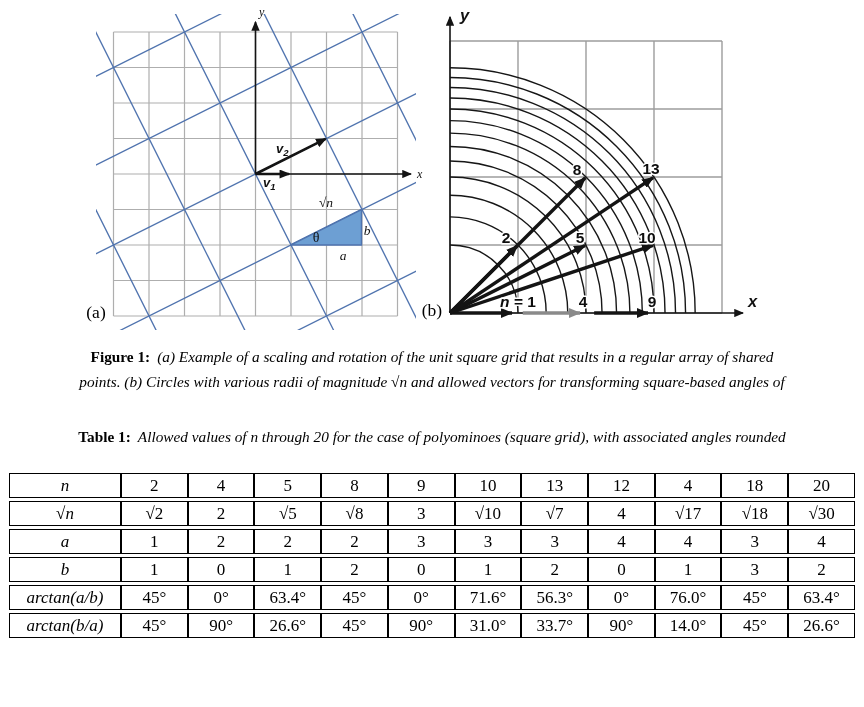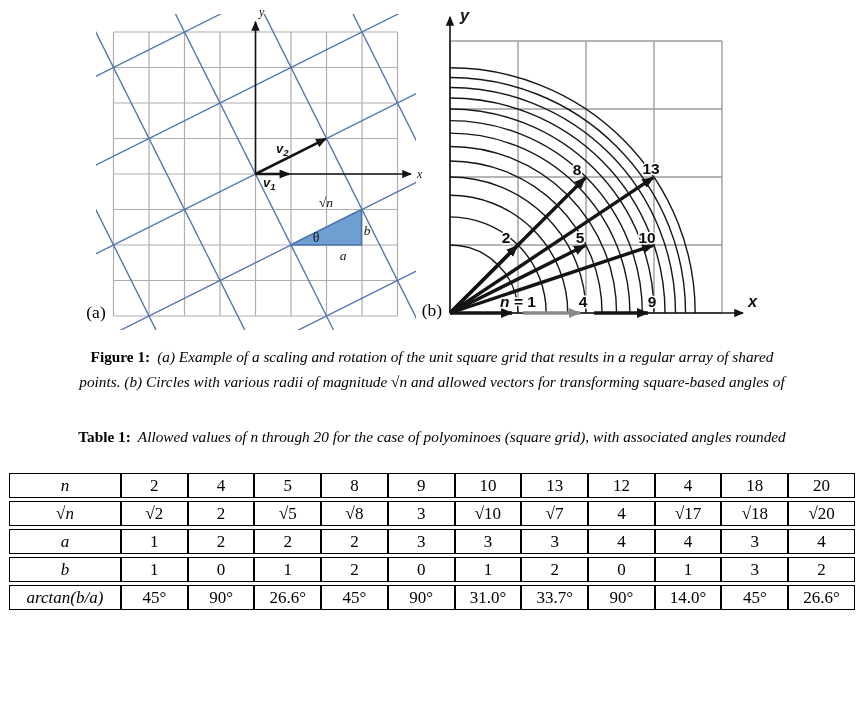--- a/index.html
+++ b/index.html
@@ -222,21 +222,21 @@
           <td>√2</td>
           <td>2</td>
           <td>√5</td>
           <td>√8</td>
           <td>3</td>
           <td>√10</td>
           <td>√7</td>
           <td>4</td>
           <td>√17</td>
           <td>√18</td>
-          <td>√20</td>
+          <td>√30</td>
         </tr>
         <tr>
           <th scope="row">a</th>
           <td>1</td>
           <td>2</td>
           <td>2</td>
           <td>2</td>
           <td>3</td>
           <td>3</td>
           <td>3</td>
@@ -251,20 +251,34 @@
           <td>0</td>
           <td>1</td>
           <td>2</td>
           <td>0</td>
           <td>1</td>
           <td>2</td>
           <td>0</td>
           <td>1</td>
           <td>3</td>
           <td>2</td>
+        </tr>
+        <tr>
+          <th scope="row">arctan(a/b)</th>
+          <td>45°</td>
+          <td>0°</td>
+          <td>63.4°</td>
+          <td>45°</td>
+          <td>0°</td>
+          <td>71.6°</td>
+          <td>56.3°</td>
+          <td>0°</td>
+          <td>76.0°</td>
+          <td>45°</td>
+          <td>63.4°</td>
         </tr>
         <tr>
           <th scope="row">arctan(b/a)</th>
           <td>45°</td>
           <td>90°</td>
           <td>26.6°</td>
           <td>45°</td>
           <td>90°</td>
           <td>31.0°</td>
           <td>33.7°</td>

